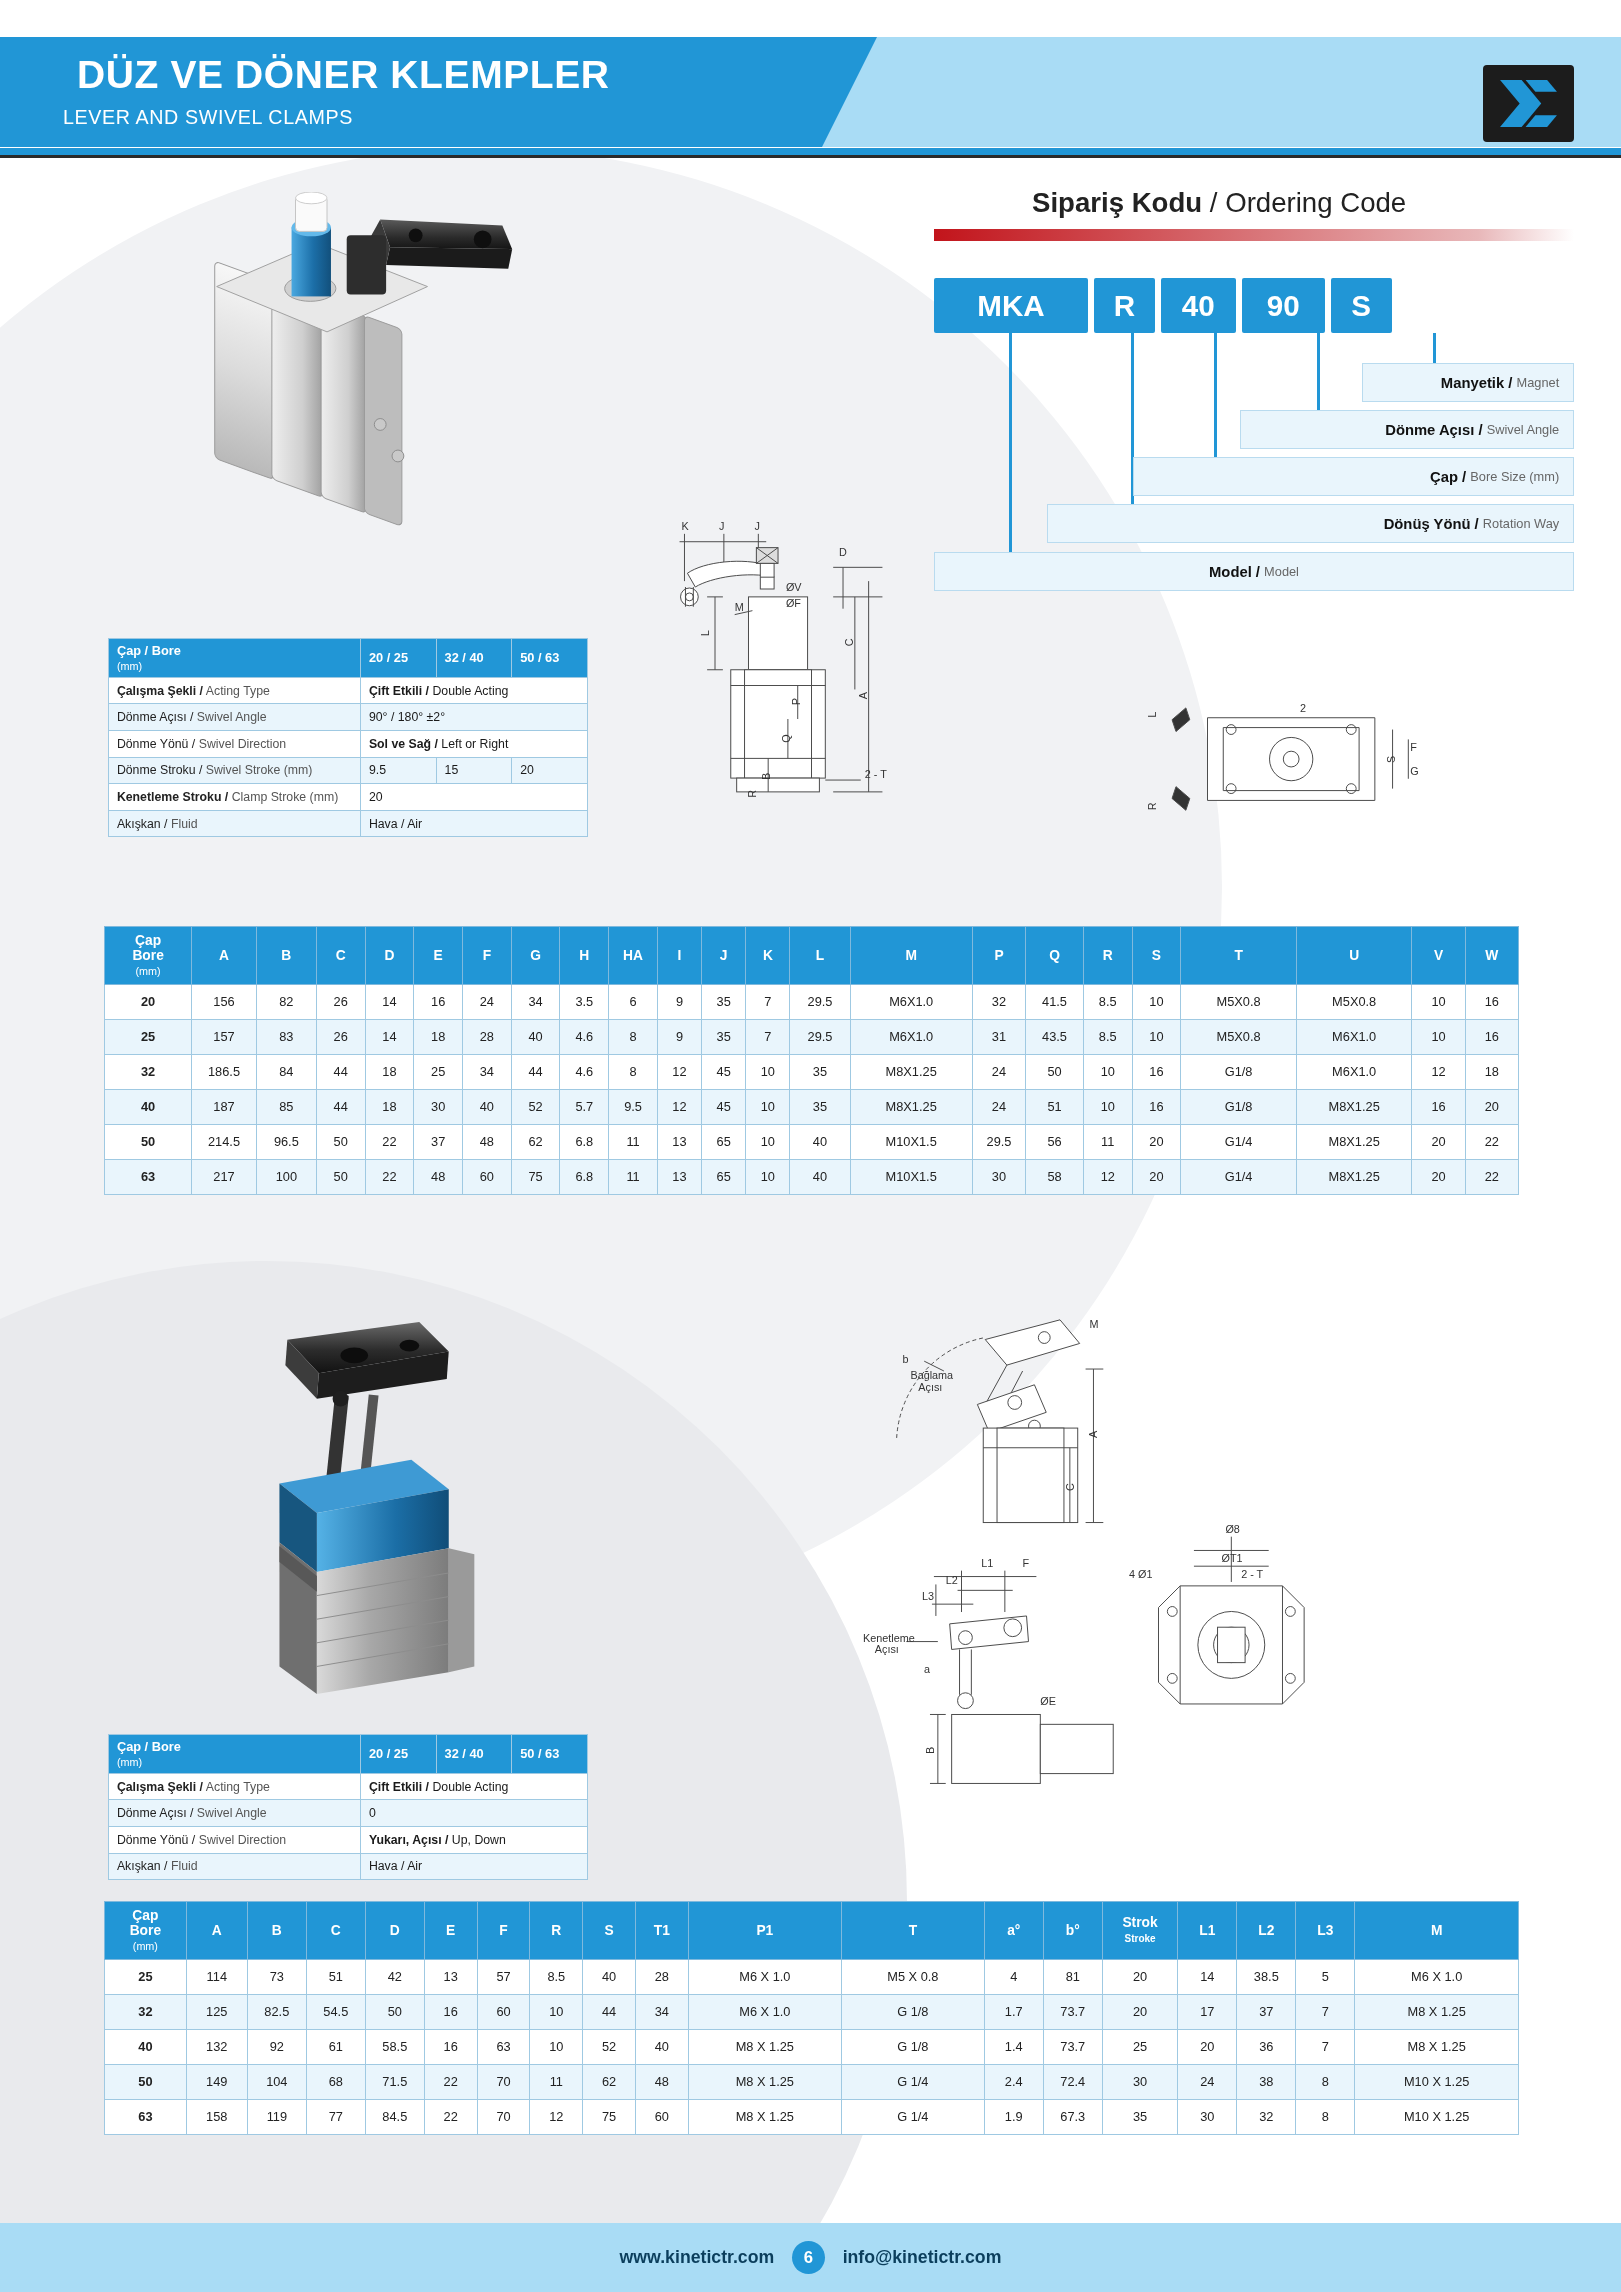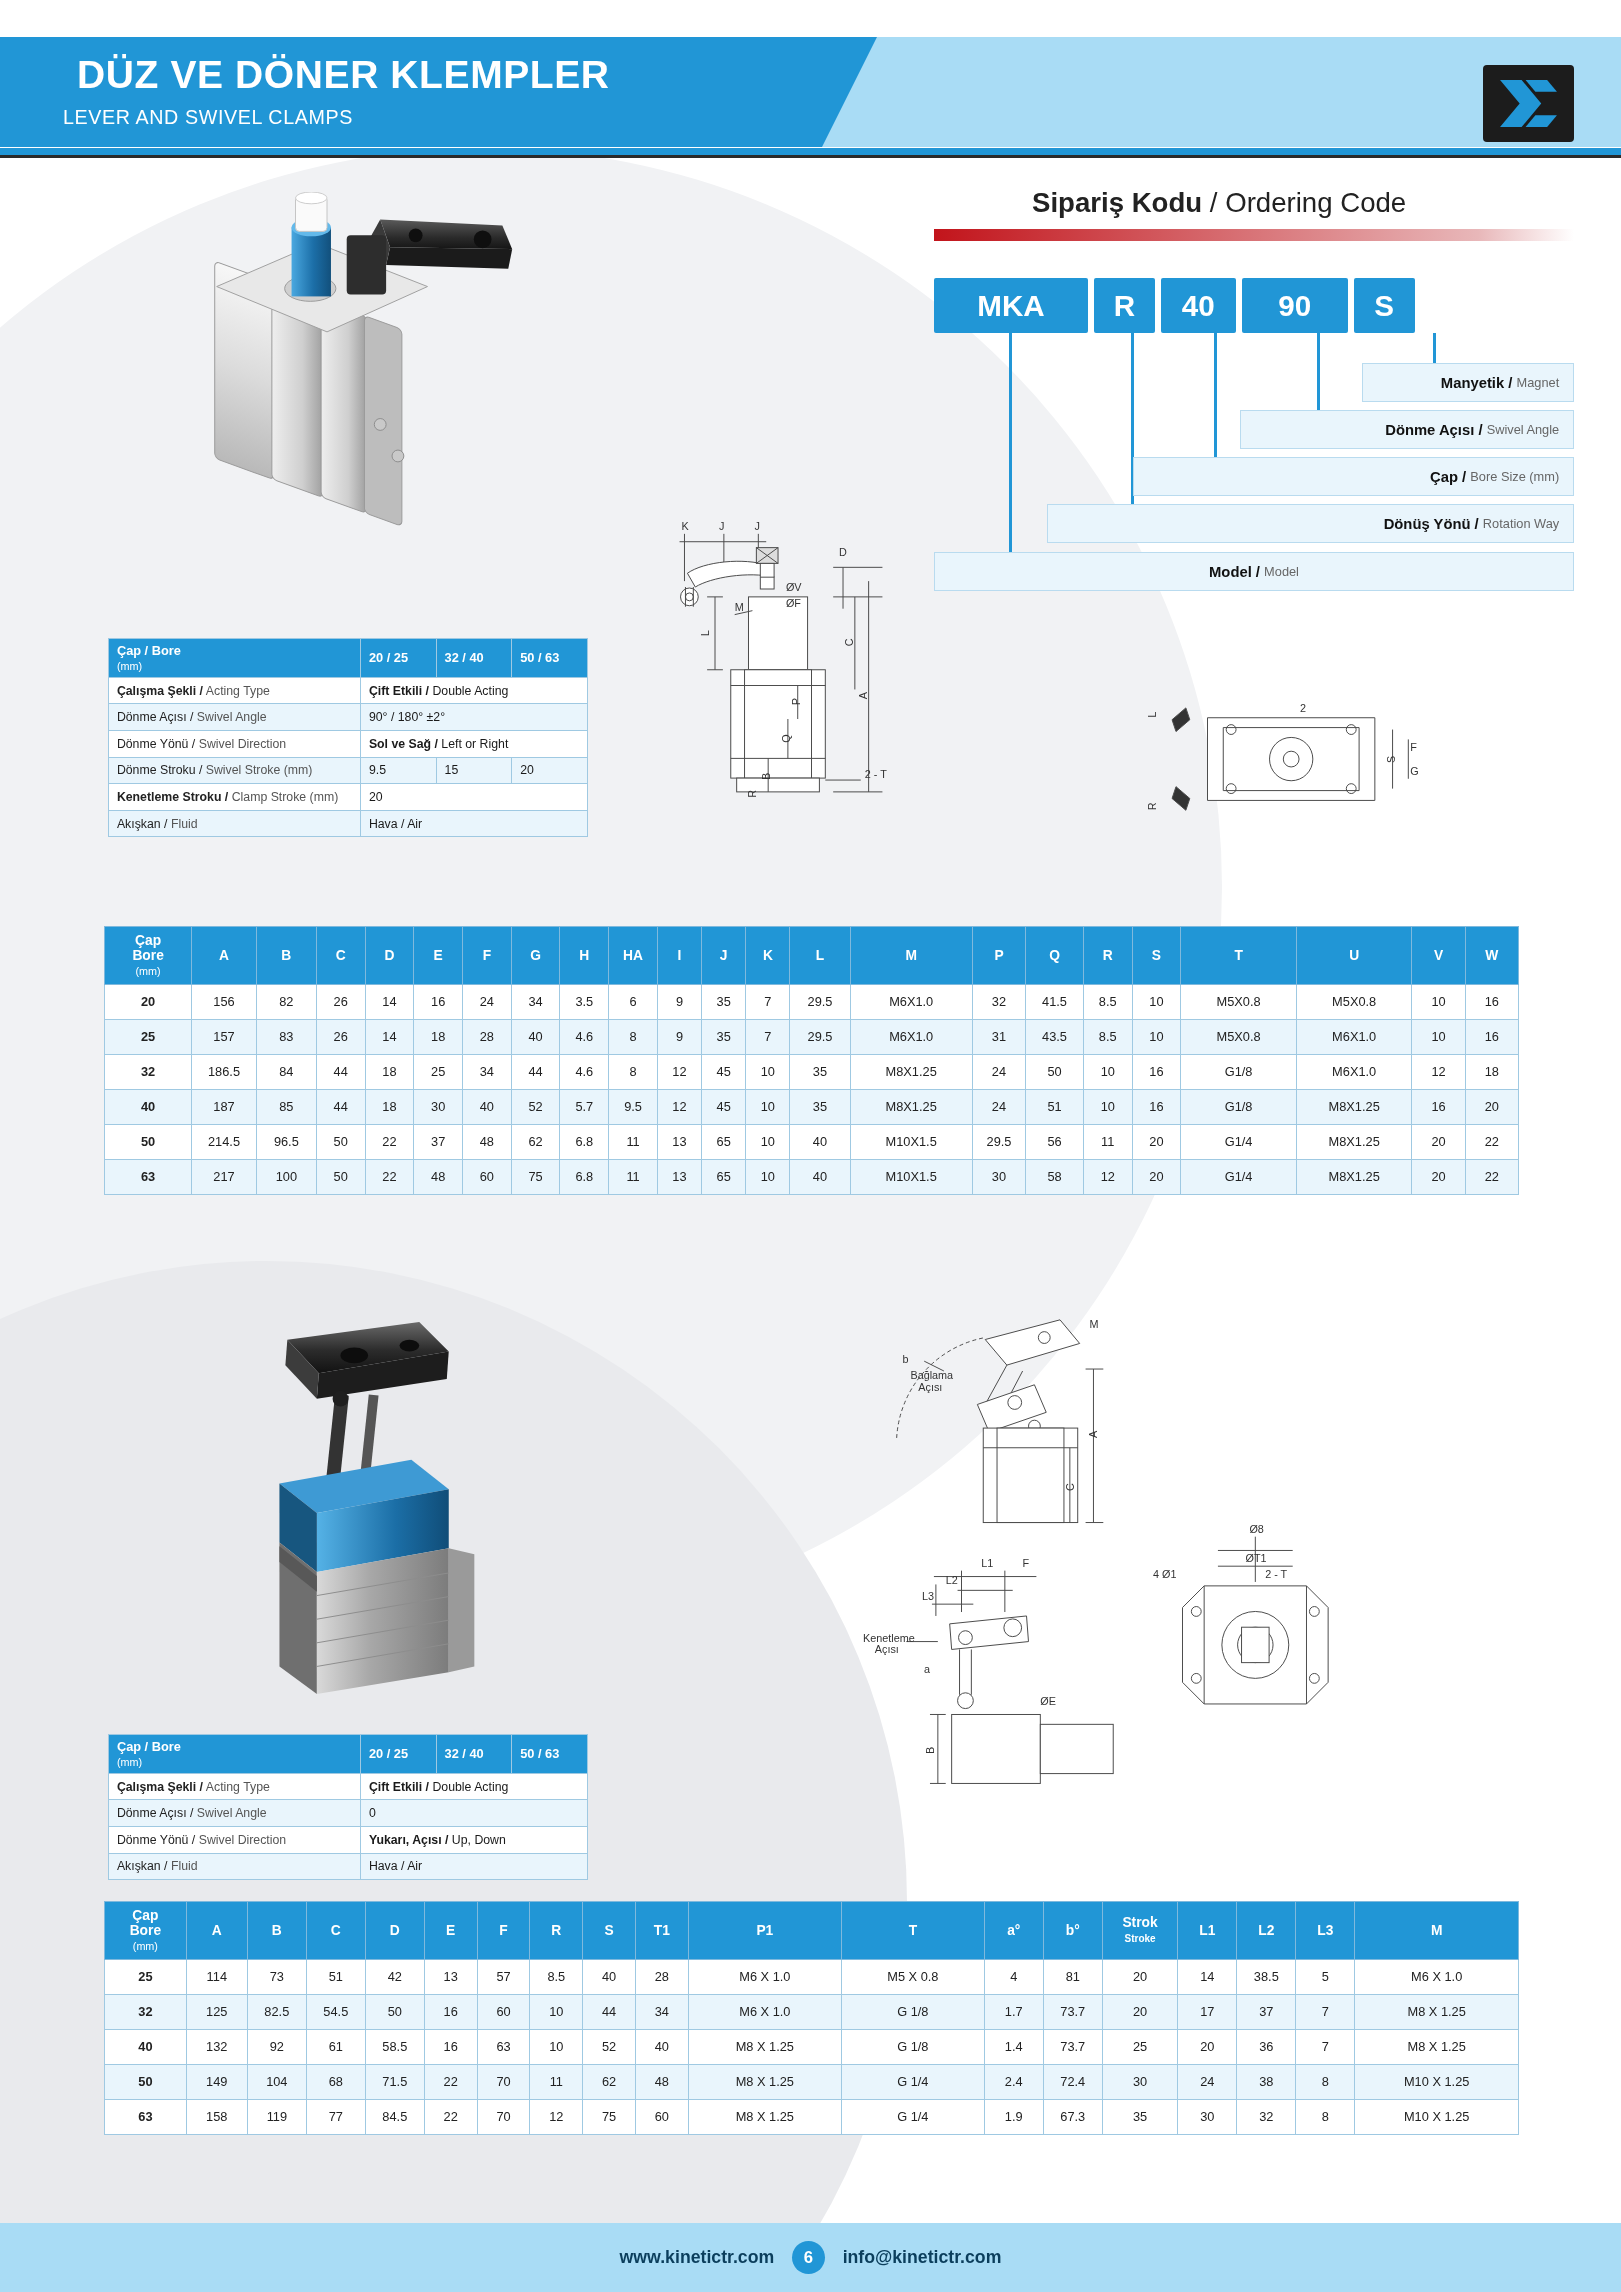--- a/index.html
+++ b/index.html
@@ -81,21 +81,21 @@
   }
   .code-row{ position:absolute; left:934px; top:278px; display:flex; }
   .code-cell{
     height:55px; background:#2196d6; color:#fff;
     font-size:29.6px; font-weight:bold; display:flex; align-items:center; justify-content:center;
     margin-right:5.9px; border-radius:2px;
   }
   .cc-model{ width:154px; }
   .cc-rot{ width:61px; }
   .cc-bore{ width:75px; }
-  .cc-angle{ width:106px; }
+  .cc-angle{ width:83px; }
   .cc-mag{ width:61px; }
   .legend-row{
     position:absolute; height:39px; background:#e9f5fc;
     border:1px solid #b9dbef;
     display:flex; align-items:center; justify-content:flex-end;
     padding-right:13.8px; font-size:14.8px; color:#333;
   }
   .legend-row b{ color:#111; }
   .legend-row .sm{ font-size:12.8px; color:#666; }
   .lead{ position:absolute; background:#2196d6; }
@@ -678,21 +678,21 @@
         <text x="76" y="54">L3</text>
         <text x="16" y="96">Kenetleme</text>
         <text x="28" y="108">Açısı</text>
         <text x="78" y="128">a</text>
         <text x="88" y="210" transform="rotate(-90 88,210)">B</text>
         <text x="196" y="160">ØE</text>
       </g>
     </svg>
   </div>
 
-  <div class="dwg" style="left:1123px; top:1517px;margin-left:24px;">
+  <div class="dwg" style="left:1123px; top:1517px;">
     <svg width="256" height="246" viewBox="0 0 260 250">
       <g fill="none" stroke="#4a4a4a" stroke-width="1">
         <path d="M58,70 L162,70 L162,190 L58,190 Z" fill="#fff"></path>
         <path d="M58,70 L36,92 L36,168 L58,190"></path>
         <path d="M162,70 L184,92 L184,168 L162,190"></path>
         <circle cx="110" cy="130" r="34"></circle>
         <circle cx="110" cy="130" r="18"></circle>
         <rect x="96" y="112" width="28" height="36" fill="#fff"></rect>
         <circle cx="50" cy="96" r="5"></circle>
           <circle cx="170" cy="96" r="5"></circle>

